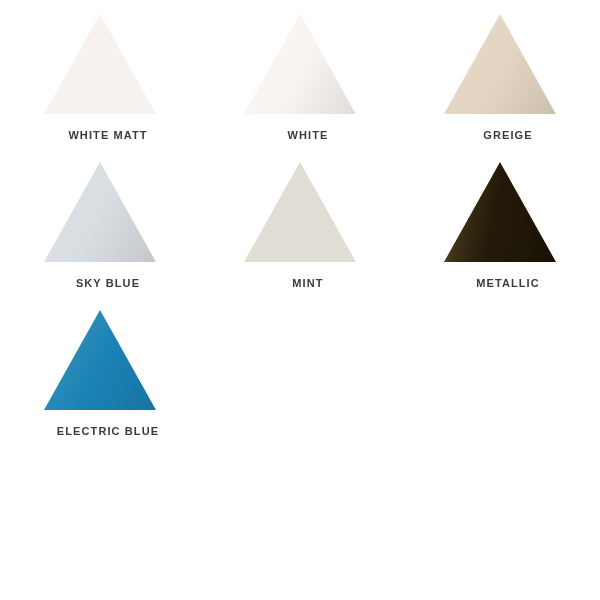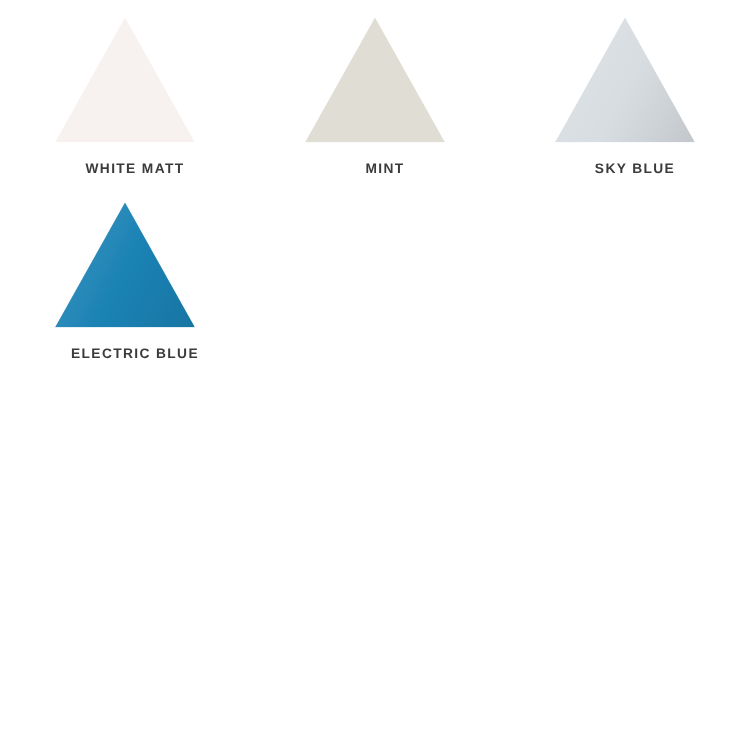--- a/index.html
+++ b/index.html
@@ -116,29 +116,47 @@
 
 <div id="swatch-grid" style="background: rgb(255, 255, 255);">
     <div class="swatch-cell">
       <div class="tri-wrap">
         <div class="tri" style="background: rgb(247, 242, 240);"></div>
       </div>
       <div class="swatch-label">WHITE MATT</div>
     </div>
     <div class="swatch-cell">
       <div class="tri-wrap">
+        <div class="tri gloss" style="background: rgb(248, 244, 242);"></div>
+      </div>
+      <div class="swatch-label">WHITE</div>
+    </div>
+    <div class="swatch-cell">
+      <div class="tri-wrap">
+        <div class="tri gloss" style="background: rgb(226, 213, 193);"></div>
+      </div>
+      <div class="swatch-label">GREIGE</div>
+    </div>
+    <div class="swatch-cell">
+      <div class="tri-wrap">
+        <div class="tri gloss" style="background: rgb(216, 221, 226);"></div>
+      </div>
+      <div class="swatch-label">SKY BLUE</div>
+    </div>
+    <div class="swatch-cell">
+      <div class="tri-wrap">
         <div class="tri" style="background: rgb(224, 221, 212);"></div>
       </div>
       <div class="swatch-label">MINT</div>
     </div>
     <div class="swatch-cell">
       <div class="tri-wrap">
-        <div class="tri gloss" style="background: rgb(216, 221, 226);"></div>
+        <div class="tri metal" style="background: rgb(157, 124, 46);"></div>
       </div>
-      <div class="swatch-label">SKY BLUE</div>
+      <div class="swatch-label">METALLIC</div>
     </div>
     <div class="swatch-cell">
       <div class="tri-wrap">
         <div class="tri gloss" style="background: rgb(26, 130, 180);"></div>
       </div>
       <div class="swatch-label">ELECTRIC BLUE</div>
     </div>
   </div>
 
 </body></html>

